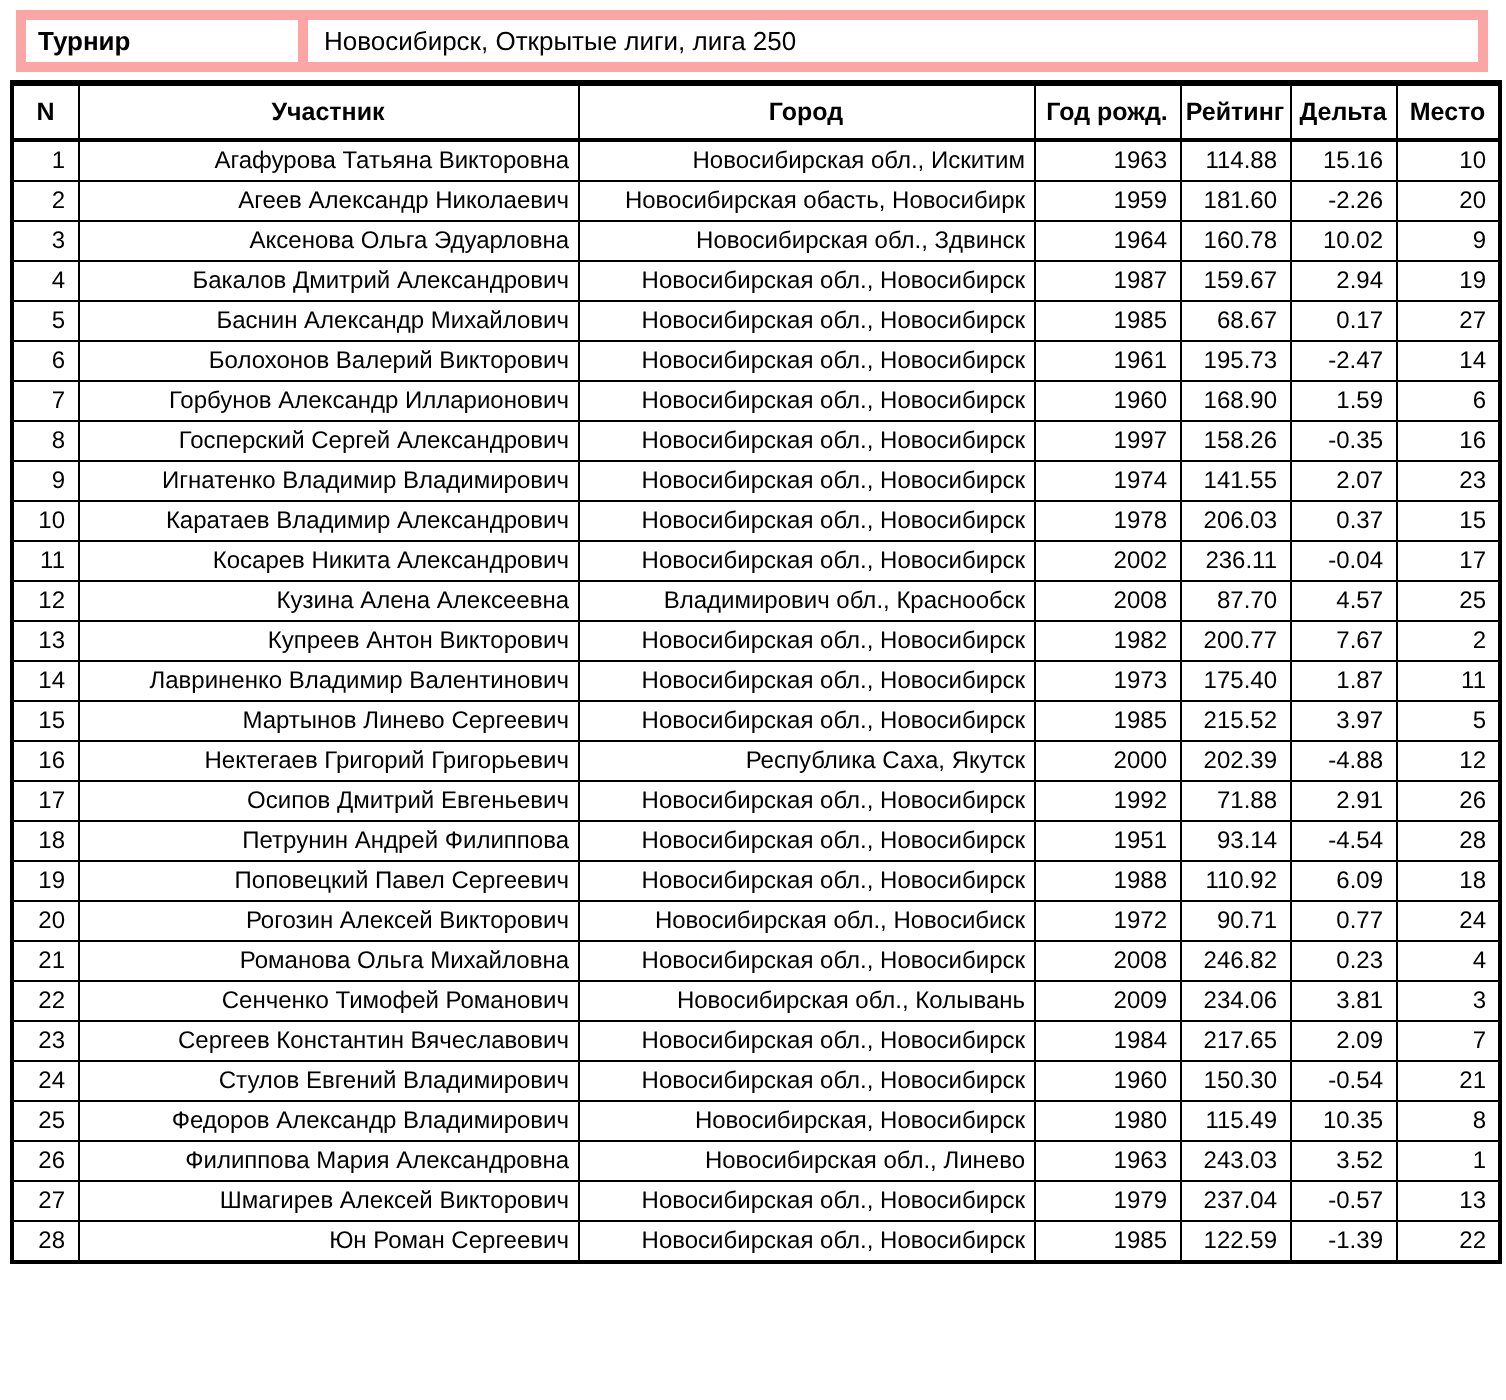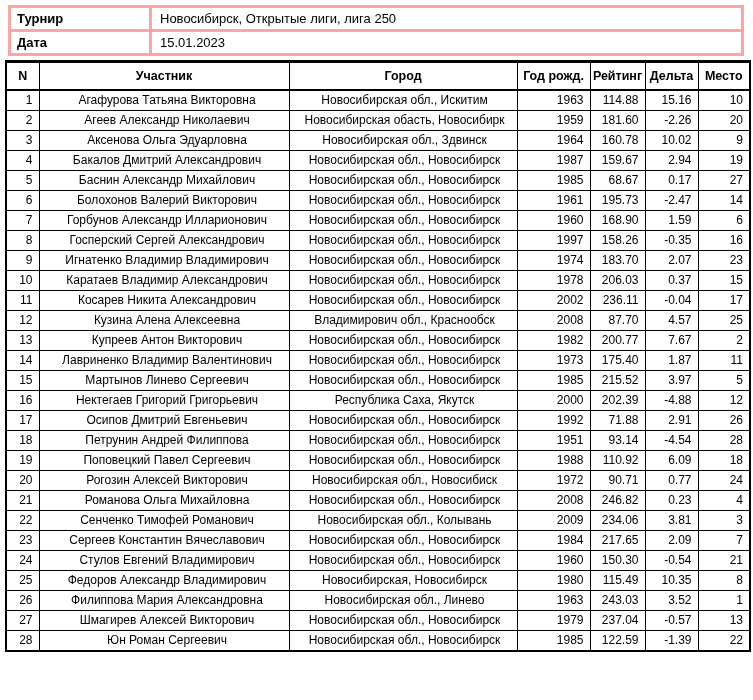--- a/index.html
+++ b/index.html
@@ -16,21 +16,21 @@
 
   table { border-collapse: collapse; table-layout: fixed; }
 
   
   .info-table {
     margin: 5px 0 0 8px;
     width: 736px;
     border: 2px solid #000;
   }
   .info-table td {
-    border: 3px solid #fca5a5;
+    border: 5px solid #fca5a5;
     font-size: 13px;
     height: 17px;
     padding: 2px 6px;
     line-height: 17px;
     white-space: nowrap;
     overflow: hidden;
   }
   .info-table col.c-label { width: 141px; }
   .info-table td.lbl { font-weight: bold; }
   .info-table td.val { padding-left: 8px; margin-left: 19px; }
@@ -67,41 +67,37 @@
   .main-table col.c-birth_year { width: 73px; }
   .main-table col.c-rating     { width: 55px; }
   .main-table col.c-delta      { width: 53px; }
   .main-table col.c-place      { width: 52px; }
 
   .main-table td.col-n,
   .main-table td.col-birth_year,
   .main-table td.col-rating,
   .main-table td.col-delta,
   .main-table td.col-place { text-align: right; padding-right: 6px; }
-  .main-table td.col-participant { text-align: center; padding-left: 10px; }
-  .main-table td.col-city { text-align: center; padding-left: 7px; }
+  .main-table td.col-participant { text-align: right; padding-left: 10px; }
+  .main-table td.col-city { text-align: right; padding-left: 7px; }
 </style>
 </head>
 <body>
 
 <div class="page">
 
   <table class="info-table">
     <colgroup>
         <col class="c-label">
         <col class="c-value">
       </colgroup>
     <tbody>
       <tr>
         <td class="lbl">Турнир</td>
         <td class="val">Новосибирск, Открытые лиги, лига 250</td>
-      </tr>
-      <tr>
-        <td class="lbl">Дата</td>
-        <td class="val">15.01.2023</td>
       </tr>
     </tbody>
   </table>
 
   <table class="main-table">
     <colgroup>
       <col class="c-n">
         <col class="c-participant">
         <col class="c-city">
       <col class="c-birth_year">
@@ -191,21 +187,21 @@
           <td class="col-birth_year">1997</td>
           <td class="col-rating">158.26</td>
           <td class="col-delta">-0.35</td>
           <td class="col-place">16</td>
         </tr>
         <tr>
           <td class="col-n">9</td>
           <td class="col-participant">Игнатенко Владимир Владимирович</td>
           <td class="col-city">Новосибирская обл., Новосибирск</td>
           <td class="col-birth_year">1974</td>
-          <td class="col-rating">183.70</td>
+          <td class="col-rating">141.55</td>
           <td class="col-delta">2.07</td>
           <td class="col-place">23</td>
         </tr>
         <tr>
           <td class="col-n">10</td>
           <td class="col-participant">Каратаев Владимир Александрович</td>
           <td class="col-city">Новосибирская обл., Новосибирск</td>
           <td class="col-birth_year">1978</td>
           <td class="col-rating">206.03</td>
           <td class="col-delta">0.37</td>

